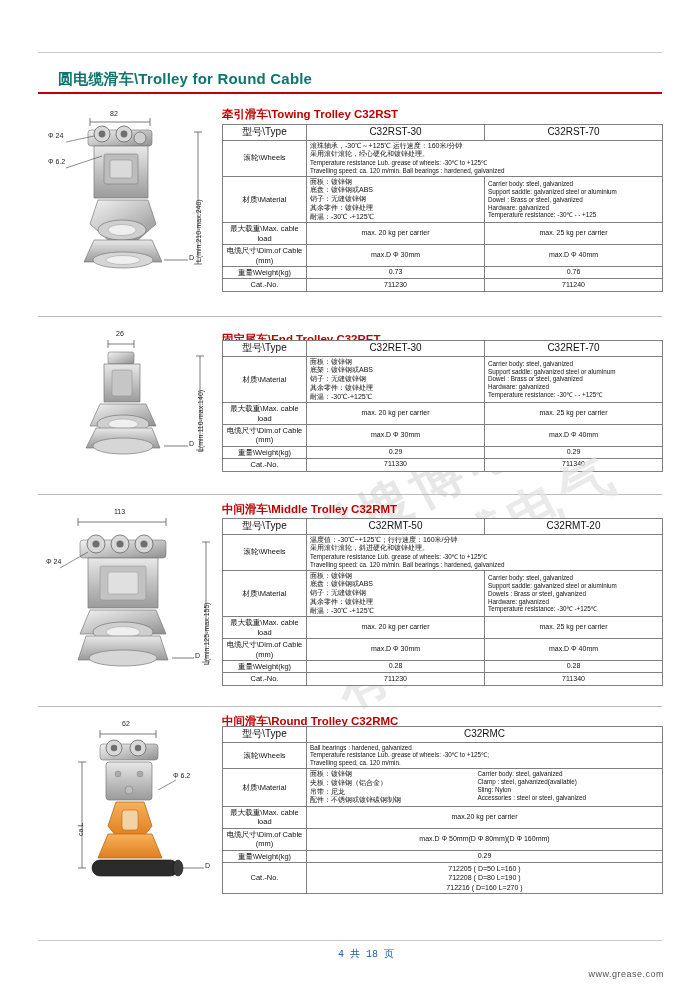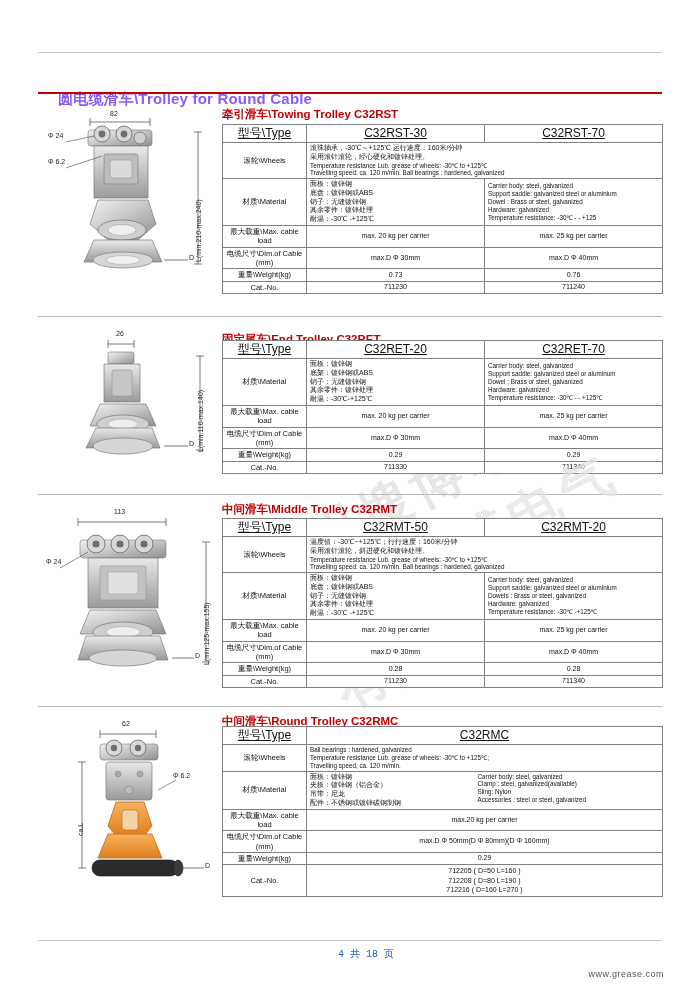--- a/index.html
+++ b/index.html
@@ -6,23 +6,22 @@
   body{
     width:700px;height:990px;background:#ffffff;
     font-family:"Liberation Sans", sans-serif;
     color:#111;position:relative;overflow:hidden;
   }
   .page{position:relative;width:700px;height:990px;}
 
   
   .page-title{
     position:absolute;left:58px;top:70px;
-    font-size:15px;font-weight:bold;color:#8b5cf6;
+    font-size:15px;font-weight:bold;color:#0f766e;
     letter-spacing:.2px;
-    margin-top:20px;
   }
   .title-underline{
     position:absolute;left:38px;top:92px;width:624px;height:2px;background:#c00000;
   }
   .top-rule{position:absolute;left:38px;top:52px;width:624px;height:1px;background:#c9c9c9;}
   .sect-rule{position:absolute;left:38px;width:624px;height:1px;background:#bbbbbb;}
   .sect-title{
     position:absolute;font-size:11.5px;font-weight:bold;color:#c00000;
   }
 
@@ -40,21 +39,21 @@
     vertical-align:middle;
     line-height:1.25;
   }
   td.lbl{
     width:78px;text-align:center;background:#fff;font-size:7.5px;
   }
   td.ctr{text-align:center;}
   td.multi{text-align:left;padding:2px 4px;}
   .cn{font-size:7px;}
   .en{font-size:6.3px;}
-  .hdr td{font-weight:normal;text-align:center;font-size:12px;text-decoration:underline;}
+  .hdr td{font-weight:normal;text-align:center;font-size:10px;}
 
   
   .watermark{
     position:absolute;left:250px;top:430px;
     font-size:52px;color:#dfdfdf;opacity:.75;
     transform:rotate(-28deg);font-weight:bold;
     letter-spacing:6px;pointer-events:none;
   }
   .watermark2{
     position:absolute;left:300px;top:500px;
@@ -235,21 +234,21 @@
   <div style="position:absolute;left:222px;top:340px;">
     <table class="spec" style="width:440px;">
       <colgroup>
           <col style="width:84px">
           <col style="width:178px">
           <col style="width:178px">
         </colgroup>
       <tbody>
           <tr class="hdr">
         <td class="lbl">型号\Type</td>
-        <td class="ctr">C32RET-20</td>
+        <td class="ctr">C32RET-30</td>
         <td class="ctr">C32RET-70</td>
       </tr>
       <tr>
         <td class="lbl">材质\Material</td>
         <td class="multi">
           <div class="cn">面板：镀锌钢</div>
           <div class="cn">底架：镀锌钢或ABS</div>
           <div class="cn">销子：无缝镀锌钢</div>
           <div class="cn">其余零件：镀锌处理</div>
           <div class="cn">耐温：-30℃-+125℃</div>

